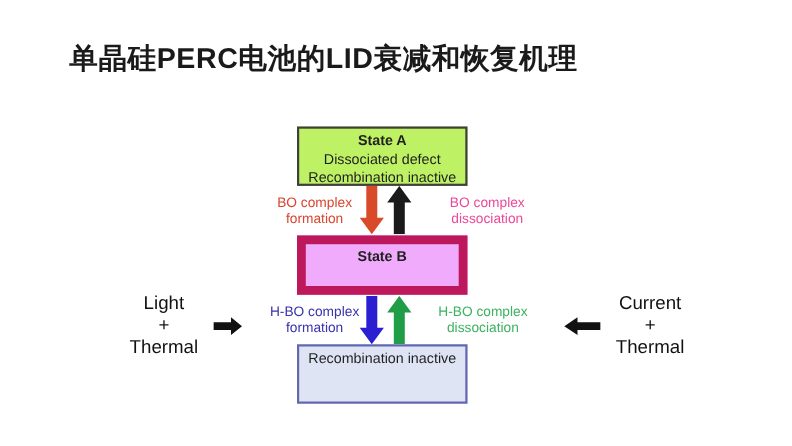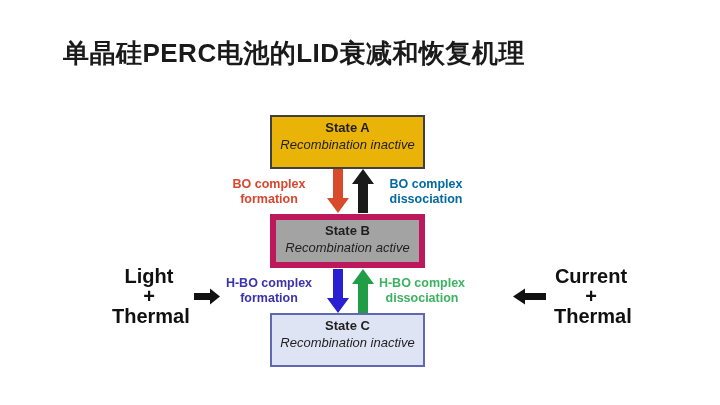--- a/index.html
+++ b/index.html
@@ -26,94 +26,94 @@
     position: absolute;
     left: 270px;
     width: 155px;
     height: 54px;
     padding-top: 3px;
     text-align: center;
     font-size: 13px;
     line-height: 16.5px;
     color: #1f1f1f;
   }
-  .state-a { top: 115px; background: #eab308; border: 2px solid #3f3f3f; }
-  .state-b { top: 214px; background: #a3a3a3; border: 6px solid #be185d; }
+  .state-a { top: 115px; background: #bef264; border: 2px solid #3f3f3f; }
+  .state-b { top: 214px; background: #f0abfc; border: 8px solid #be185d; }
   .state-c { top: 313px; background: #dfe4f5; border: 2px solid #6168b0; }
   .state-name { font-weight: bold; }
-  .state-activity { font-style: italic; }
+  .state-activity { }
 
   .v-arrow { position: absolute; width: 24px; height: 44px; }
   .h-arrow { display: block; }
 
   .t-label {
     position: absolute;
     width: 96px;
     text-align: center;
     font-size: 12.5px;
-    font-weight: bold;
+    font-weight: normal;
     line-height: 14.5px;
+    margin-left: 17px;
   }
   .lbl-red   { color: #d9452e; }
-  .lbl-black { color: #0369a1; }
+  .lbl-black { color: #ec4899; }
   .lbl-blue  { color: #3a32ae; }
   .lbl-green { color: #3db261; }
 
   .side-group {
     position: absolute;
     display: flex;
     align-items: center;
     gap: 8px;
   }
   .side-text {
     width: 74px;
     text-align: center;
-    font-size: 20px;
-    font-weight: bold;
+    font-size: 17px;
+    font-weight: normal;
     color: #111111;
     line-height: 20px;
   }
 </style>
 </head>
 <body>
 
 <div class="slide">
 
   <div class="title">单晶硅PERC电池的LID衰减和恢复机理</div>
 
   <div class="state-box state-a">
     <div class="state-name">State A</div>
+    <div class="state-desc">Dissociated defect</div>
     <div class="state-activity">Recombination inactive</div>
   </div>
 
   <svg class="v-arrow" style="left:326px; top:169px;" viewBox="0 0 24 44">
     <polygon points="7,0 17,0 17,29 23,29 12,44 1,29 7,29" fill="#d94a2b"></polygon>
   </svg>
   <svg class="v-arrow" style="left:351px; top:169px;" viewBox="0 0 24 44">
     <polygon points="12,0 23,15 17,15 17,44 7,44 7,15 1,15" fill="#1a1a1a"></polygon>
   </svg>
   <div class="t-label lbl-red" style="left:221px; top:177px;">BO complex formation</div>
   <div class="t-label lbl-black" style="left:378px; top:177px;">BO complex dissociation</div>
 
   <div class="state-box state-b">
     <div class="state-name">State B</div>
-    <div class="state-activity">Recombination active</div>
   </div>
 
   <svg class="v-arrow" style="left:326px; top:269px;" viewBox="0 0 24 44">
     <polygon points="7,0 17,0 17,29 23,29 12,44 1,29 7,29" fill="#2b1fd2"></polygon>
   </svg>
   <svg class="v-arrow" style="left:351px; top:269px;" viewBox="0 0 24 44">
     <polygon points="12,0 23,15 17,15 17,44 7,44 7,15 1,15" fill="#219c47"></polygon>
   </svg>
   <div class="t-label lbl-blue" style="left:221px; top:276px;">H-BO complex formation</div>
   <div class="t-label lbl-green" style="left:374px; top:276px;">H-BO complex dissociation</div>
 
   <div class="state-box state-c">
-    <div class="state-name">State C</div>
     <div class="state-activity">Recombination inactive</div>
   </div>
 
   <div class="side-group" style="left:112px; top:266px;">
     <div class="side-text">
       <div>Light</div>
       <div>+</div>
       <div>Thermal</div>
     </div>
     <svg class="h-arrow" width="27" height="17" viewBox="0 0 27 17">

